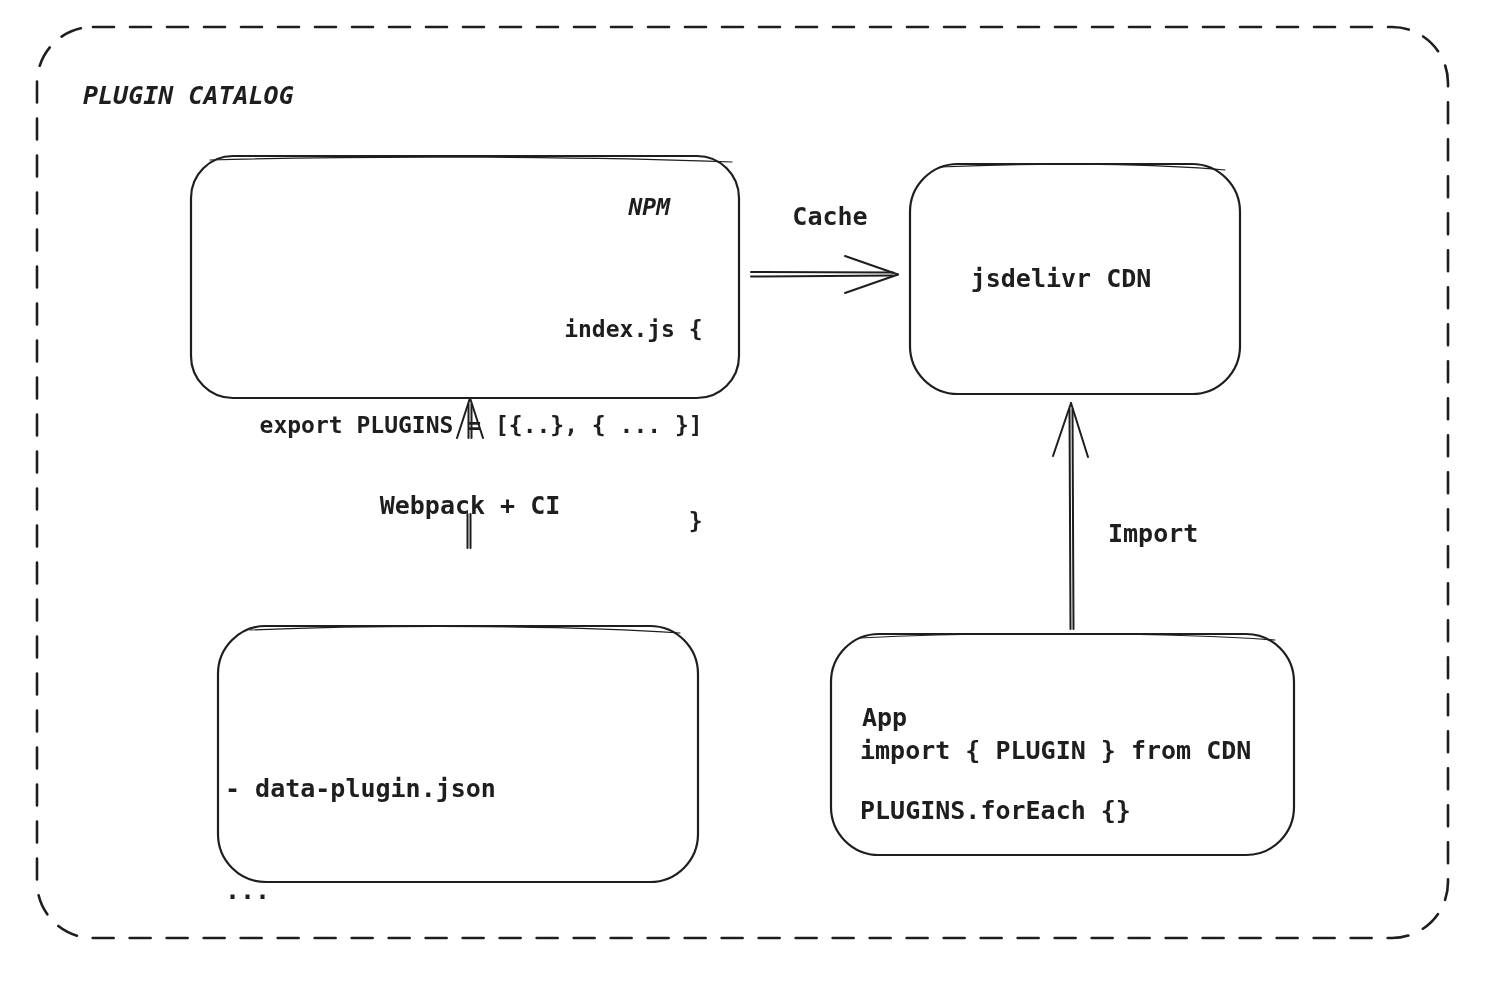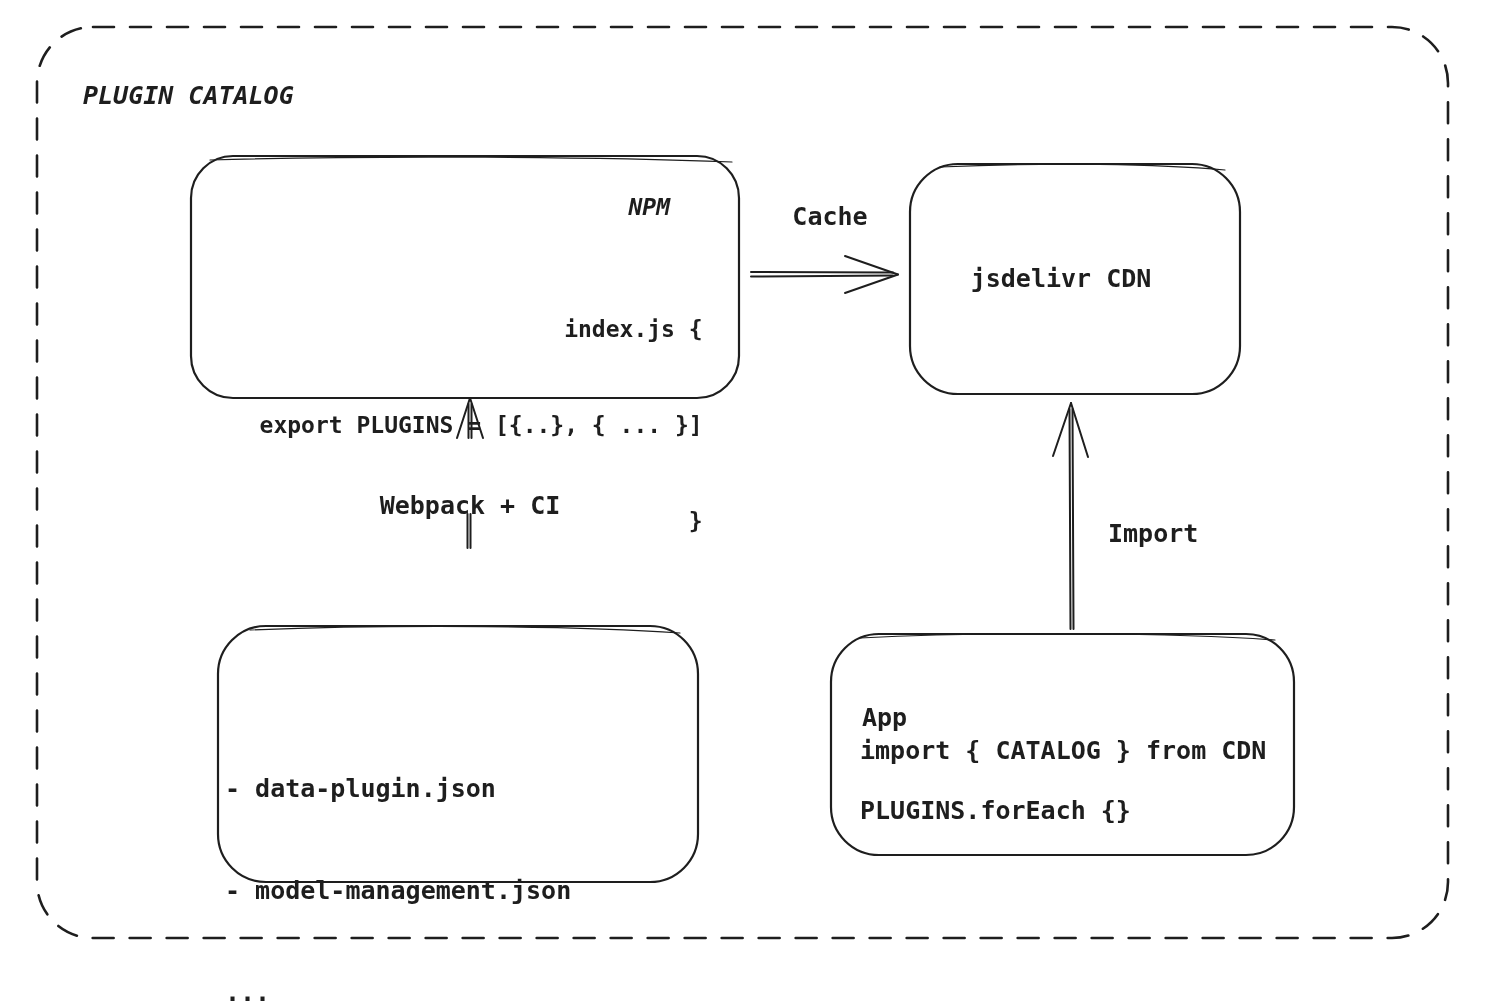--- a/index.html
+++ b/index.html
@@ -114,23 +114,22 @@
   </div>
 
   <div class="label cdn-label fs-node">jsdelivr CDN</div>
 
   <div class="label cache-label fs-node">Cache</div>
 
   <div class="label build-label-1 fs-node">Webpack + CI</div>
 
   <div class="label repo-files fs-node">
     <div>- data-plugin.json</div>
-    <div>- model-management.json</div>
     <div>...</div>
   </div>
 
   <div class="label app-title fs-node">App</div>
-  <div class="label app-code-1 fs-node">import { CATALOG } from CDN</div>
+  <div class="label app-code-1 fs-node">import { PLUGIN } from CDN</div>
   <div class="label app-code-2 fs-node">PLUGINS.forEach {}</div>
 
   <div class="label import-label fs-node">Import</div>
 
 </div>
 
 </body></html>

